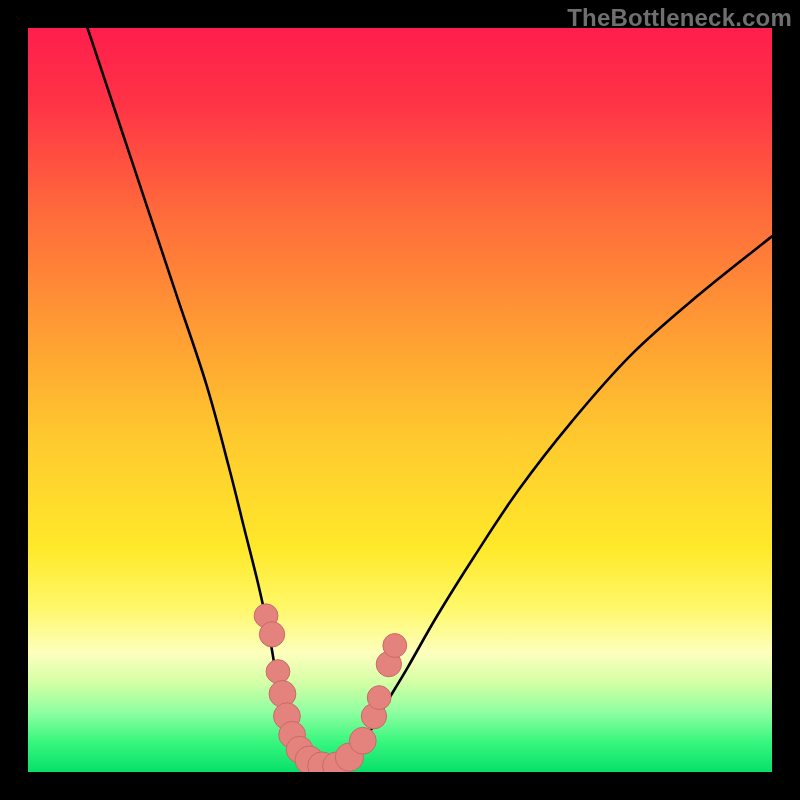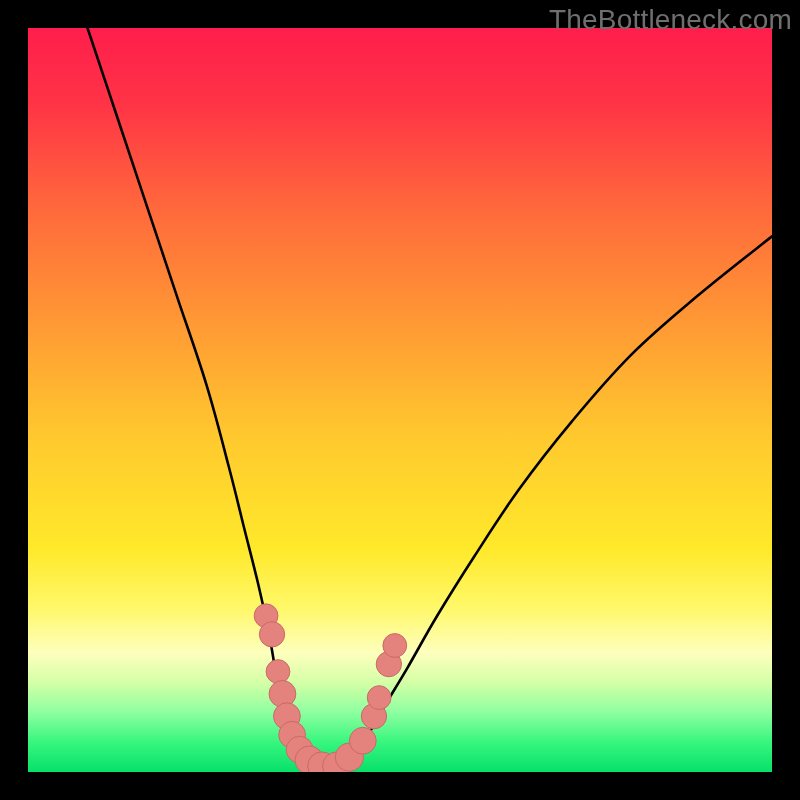--- a/index.html
+++ b/index.html
@@ -22,22 +22,22 @@
     top: 28px;
     width: 744px;
     height: 744px;
     overflow: hidden;
   }
   .watermark {
     position: absolute;
     top: 4px;
     right: 8px;
     color: #6f6f6f;
-    font-size: 28px;
-    font-weight: 400;
+    font-size: 24px;
+    font-weight: 700;
     letter-spacing: 0.2px;
     z-index: 30;
   }
   svg { display: block; }
 </style>
 </head>
 <body>
 
 <div class="frame">
   <div class="watermark">TheBottleneck.com</div>

